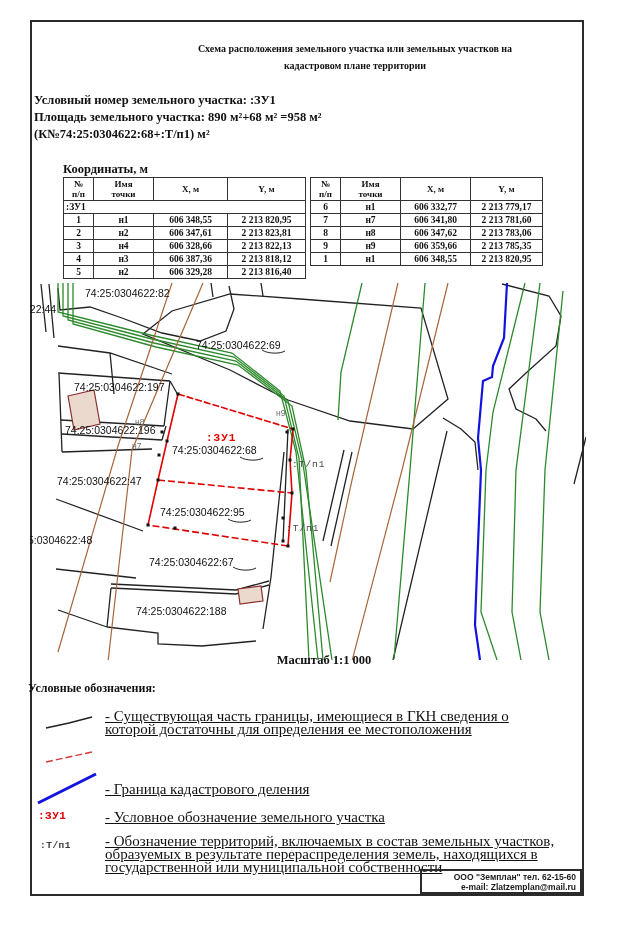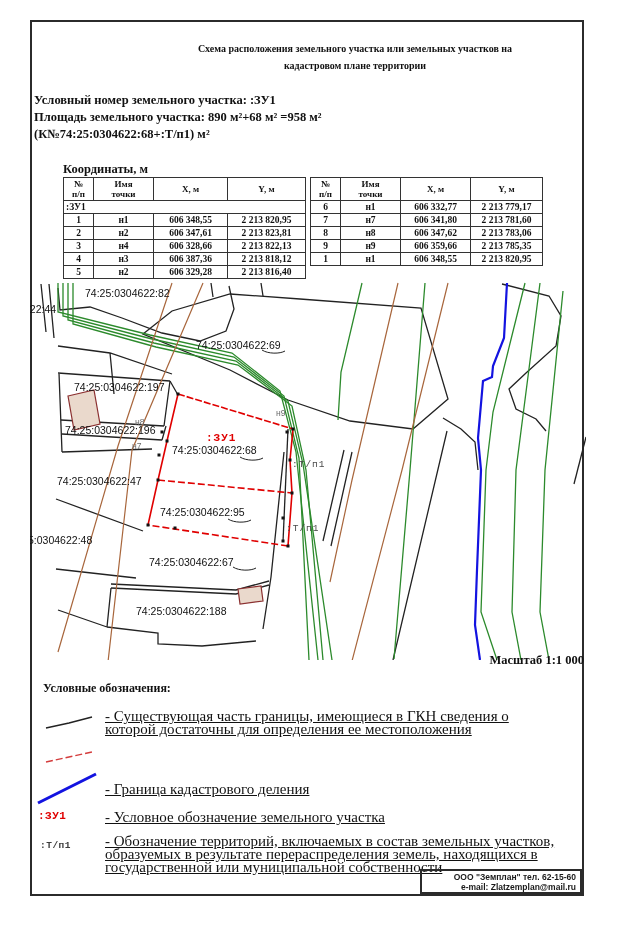--- a/index.html
+++ b/index.html
@@ -14,23 +14,23 @@
   table.coords{position:absolute;border-collapse:collapse;table-layout:fixed;background:#fff;}
   table.coords th,table.coords td{border:1px solid #333;padding:0 2px;}
   table.coords th{font-size:9px;font-weight:bold;text-align:center;white-space:pre-line;line-height:10px;height:22px;}
   table.coords td{font-size:9.5px;font-weight:bold;text-align:center;height:12px;line-height:12px;}
   td.group{text-align:left !important;}
   .map-wrap{position:absolute;left:30px;top:282px;width:556px;height:378px;}
   svg .lbl{font:10.5px "Liberation Sans",sans-serif;fill:#111;}
   svg .zu{font:bold 11px "Liberation Mono",monospace;fill:#e00000;letter-spacing:1px;}
   svg .tp{font:9.5px "Liberation Mono",monospace;fill:#4a4a4a;letter-spacing:1px;}
   svg .pt{font:8.5px "Liberation Sans",sans-serif;fill:#6c6c6c;}
-  .scale{position:absolute;left:28px;top:653px;width:556px;text-align:right;
+  .scale{position:absolute;left:46px;top:653px;width:556px;text-align:center;
          font-weight:bold;font-size:12.5px;}
-  .legend-h{position:absolute;left:43px;top:681px;font-weight:bold;font-size:12px;}
+  .legend-h{position:absolute;left:28px;top:681px;font-weight:bold;font-size:12px;}
   .leg-text{position:absolute;left:105px;width:455px;font-size:15px;line-height:13px;text-decoration:underline;}
   .leg-sym{position:absolute;}
   .sym-zu{font:bold 11px "Liberation Mono",monospace;color:#e00000;letter-spacing:.5px;}
   .sym-tp{font:bold 9.5px "Liberation Mono",monospace;color:#3c3c3c;letter-spacing:.5px;}
   .footer-box{position:absolute;left:420px;top:869px;width:162px;height:25px;
               border:2px solid #2b2b2b;box-sizing:border-box;
               font-family:"Liberation Sans",sans-serif;font-size:8.5px;font-weight:bold;
               text-align:right;line-height:10px;padding:1px 4px 0 0;color:#1a1a1a;}
 </style>
 </head>

